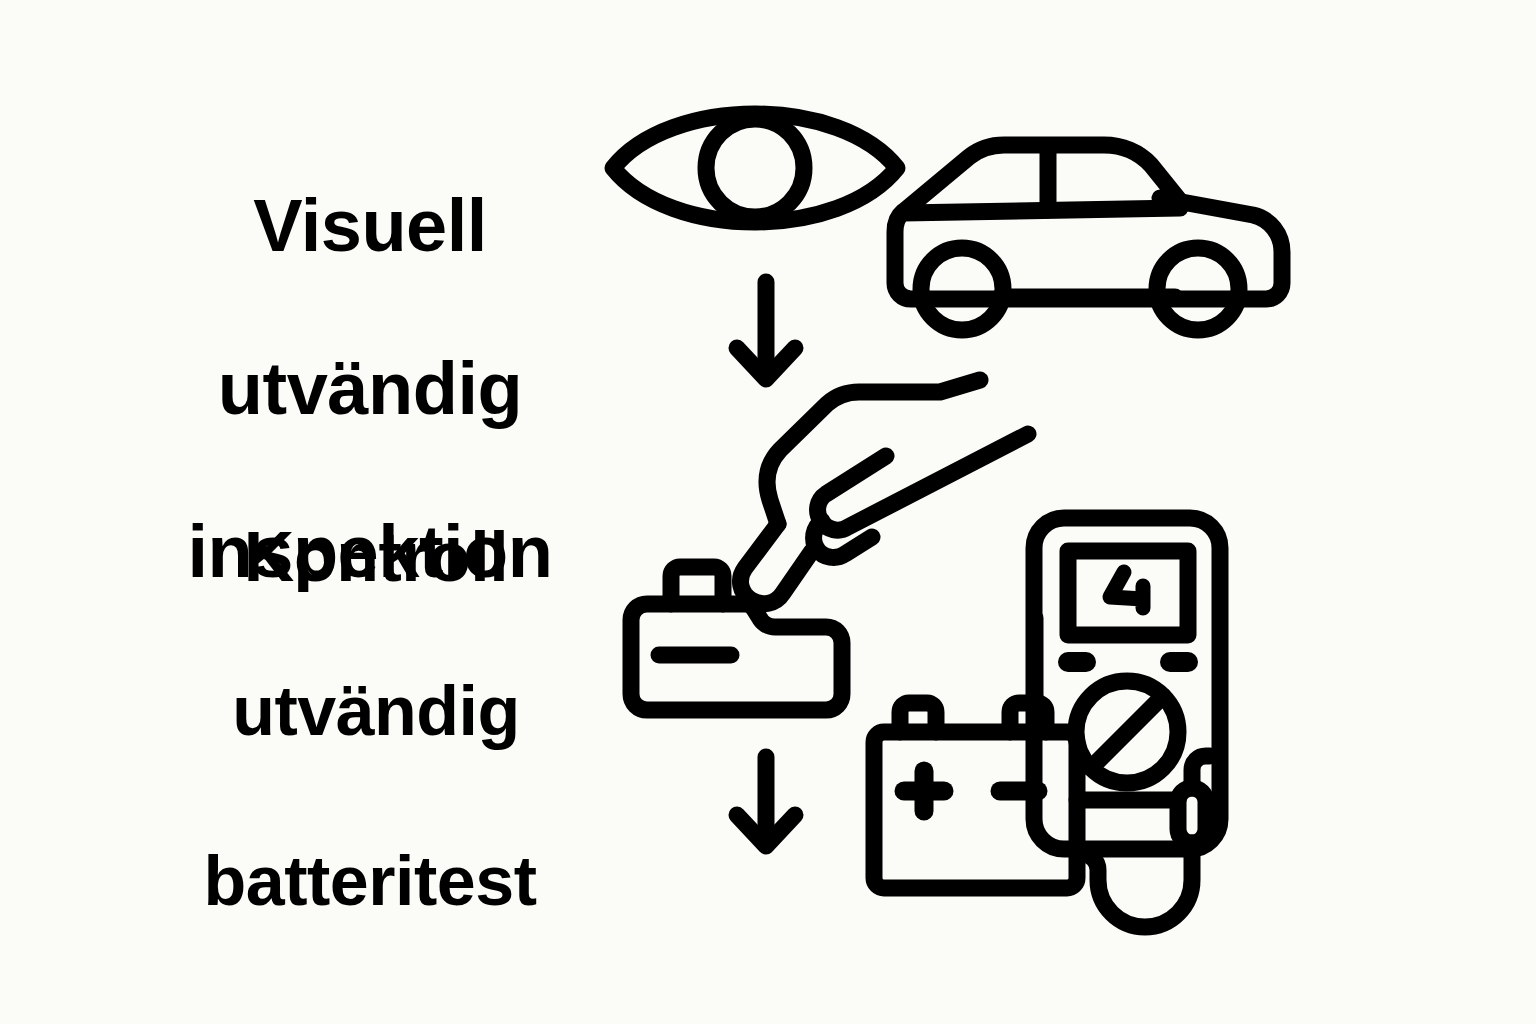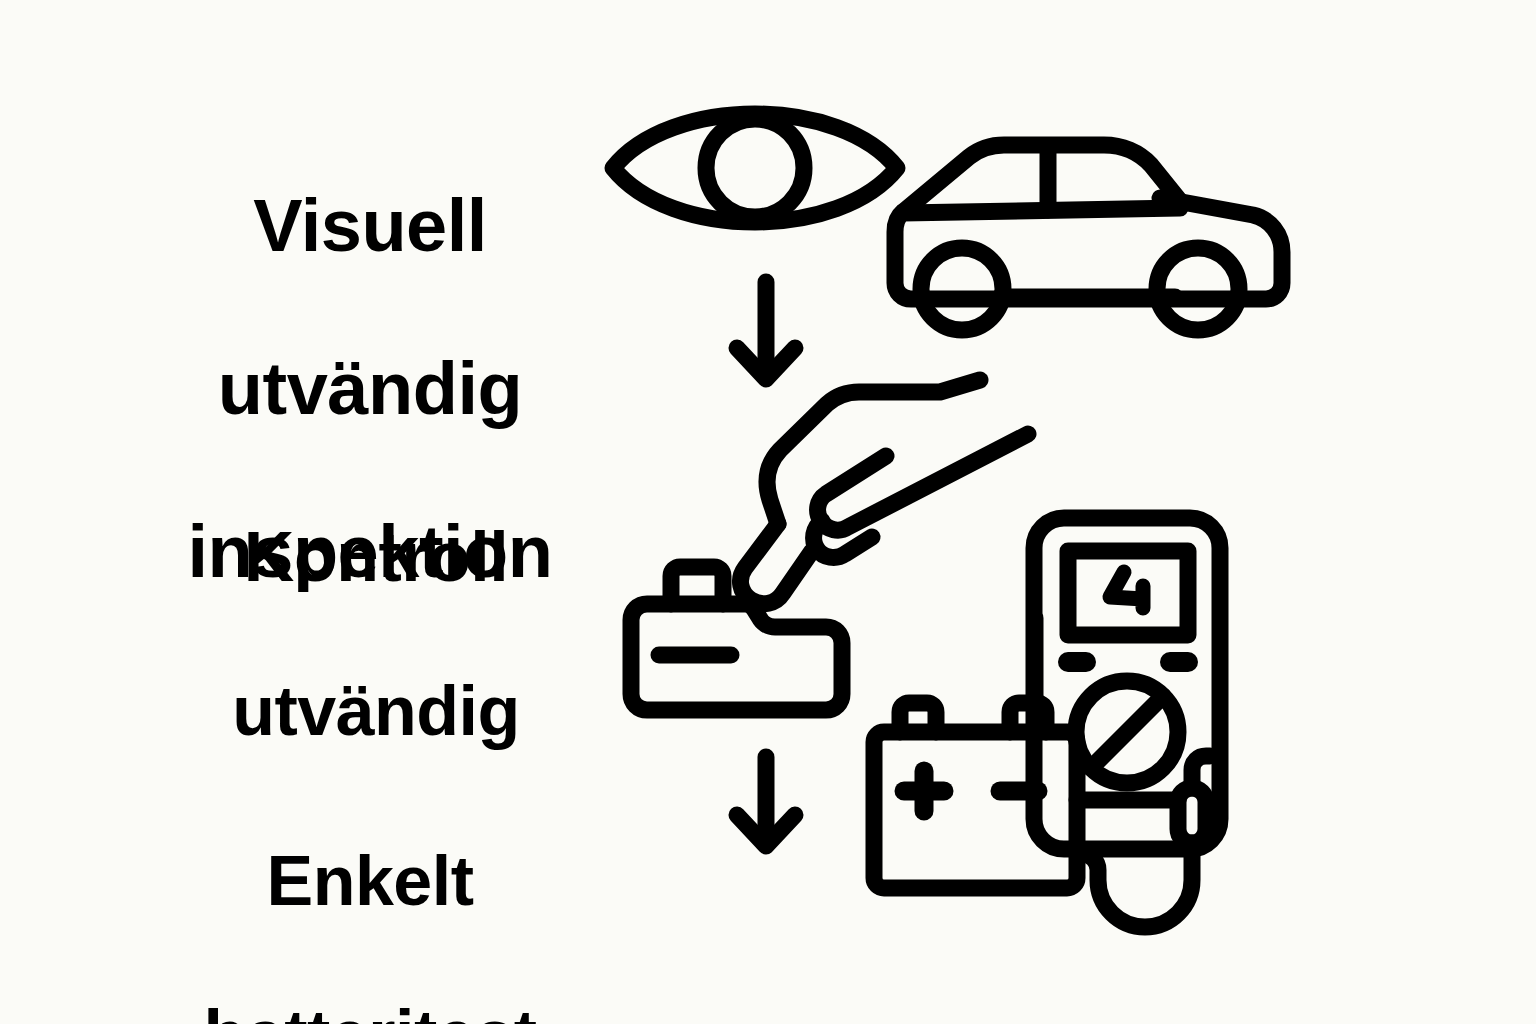--- a/index.html
+++ b/index.html
@@ -72,21 +72,20 @@
     <span class="label-line">utvändig</span>
     <span class="label-line">inspektion</span>
   </div>
 
   <div class="label-block" id="label-oil">
     <span class="label-line">Kontroll</span>
     <span class="label-line">utvändig</span>
   </div>
 
   <div class="label-block" id="label-battery">
-    <span class="label-line">Enkelt</span>
     <span class="label-line">batteritest</span>
   </div>
 
   <div class="art-layer">
     <svg width="1536" height="1024" viewBox="0 0 1536 1024" xmlns="http://www.w3.org/2000/svg" fill="none" stroke="#000000" stroke-width="17" stroke-linecap="round" stroke-linejoin="round">
 
       <g>
         <path d="M613 168 C 670 96, 840 96, 897 168 C 840 240, 670 240, 613 168 Z"></path>
         <circle cx="755" cy="168" r="49"></circle>
       </g>

